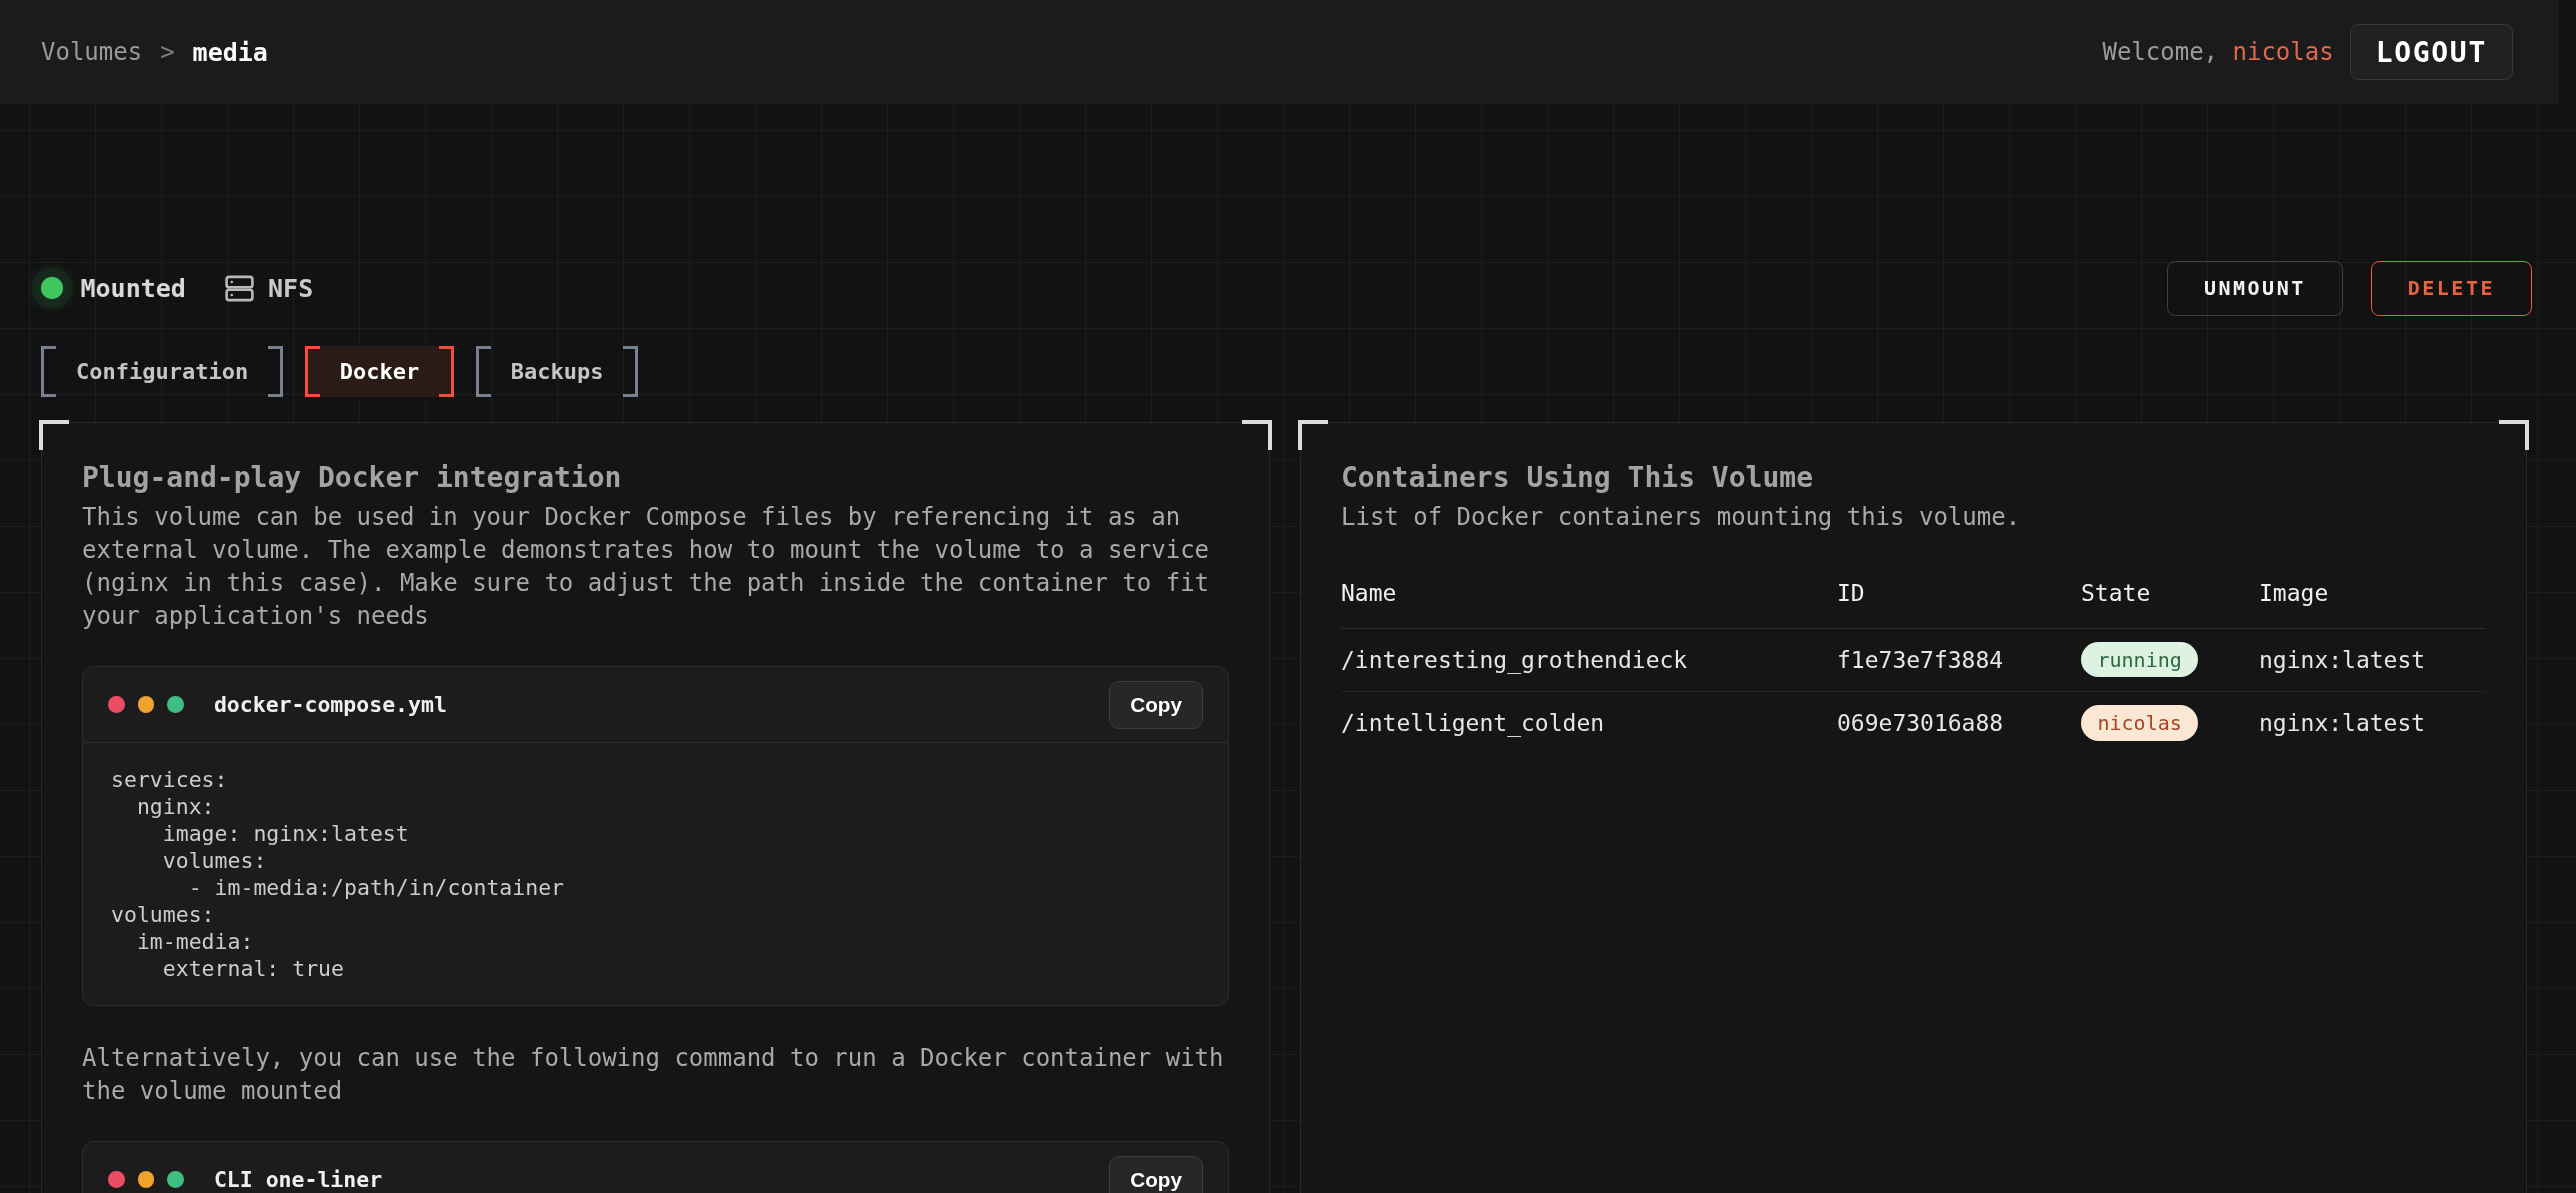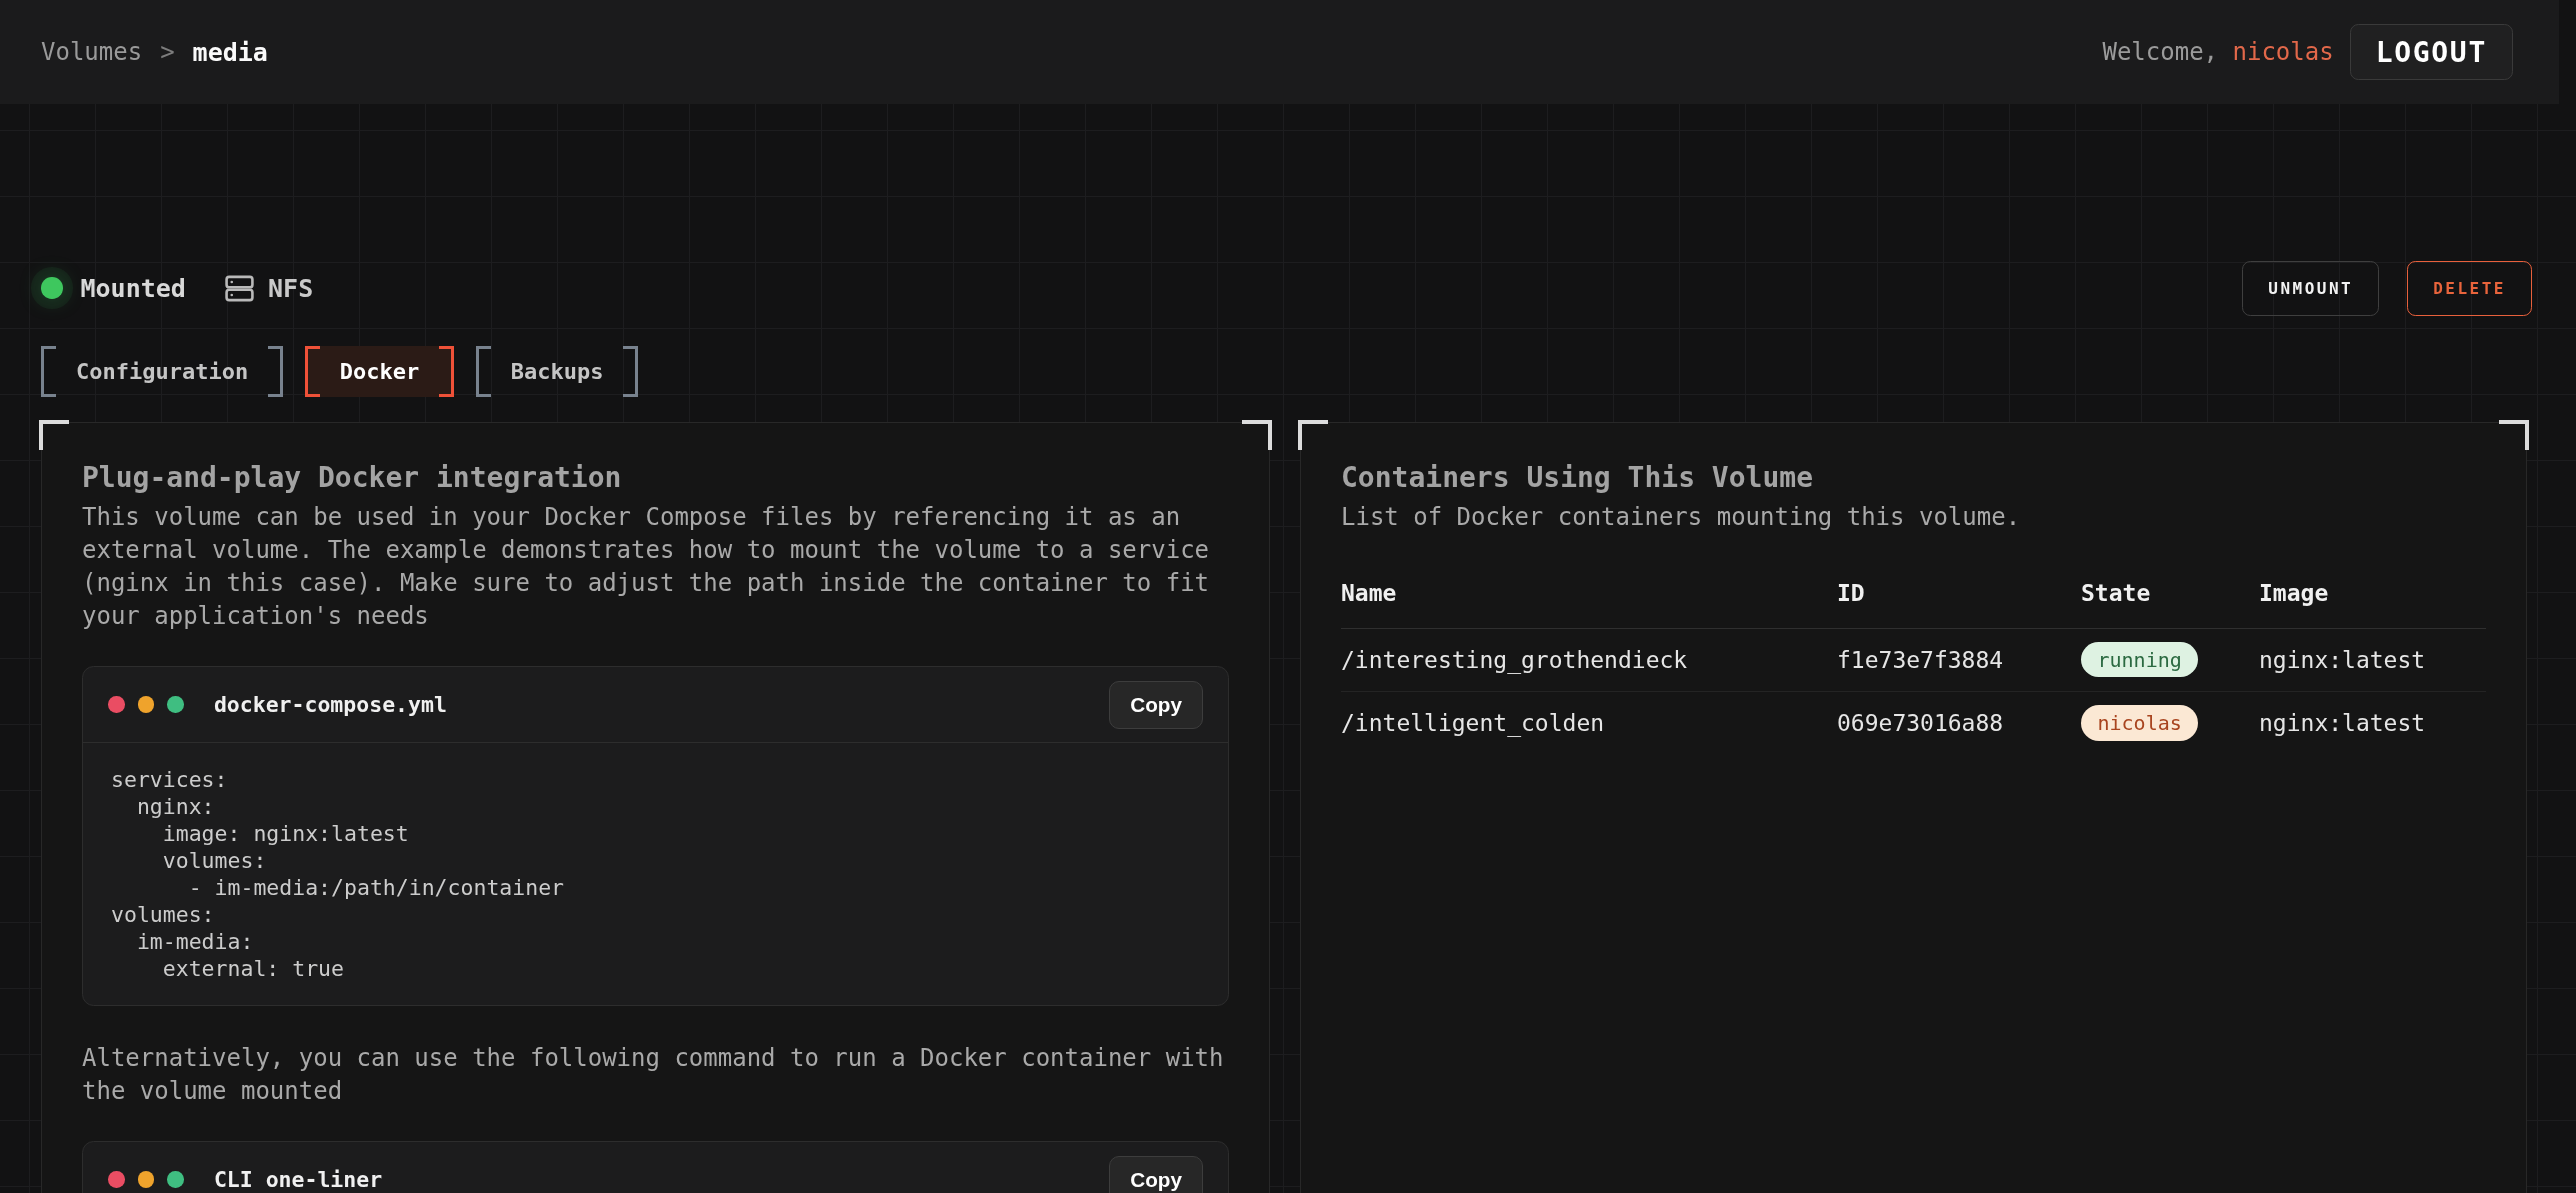--- a/index.html
+++ b/index.html
@@ -54,22 +54,22 @@
     width:21.5px; height:21.5px; border-radius:50%;
     background:#3ec75e;
     box-shadow:0 0 0 10px rgba(62,199,94,0.07), 0 0 21.5px rgba(62,199,94,0.35);
     margin-right:18px;
   }
   .mount-label { font-size:25px; font-weight:bold; color:#d9d9d9; margin-right:38px; }
   .fs-icon { width:31px; height:31px; margin-right:13.2px; display:block; }
   .fs-label { font-size:25px; font-weight:bold; color:#c9c9c9; }
   .status-actions { display:flex; align-items:center; gap:28px; }
   .action-btn {
-    height:55px; padding:0 25px; background:transparent; border-radius:8.3px;
-    font-family:inherit; font-size:16px; font-weight:bold; letter-spacing:2.5px;
+    height:55px; padding:0 36px; background:transparent; border-radius:8.3px;
+    font-family:inherit; font-size:20px; font-weight:bold; letter-spacing:2.5px;
     cursor:pointer;
   }
   .unmount-btn { border:1.7px solid #3f3f3f; color:#f2f2f2; }
   .delete-btn { border:1.7px solid #e8603c; color:#e8643c; }
 
   
   .tabs { position:absolute; top:242px; left:41px; display:flex; gap:21.5px; height:51px; }
   .tab {
     position:relative; display:flex; align-items:center;
     padding:0 35px; font-size:22px; font-weight:bold; color:#c5c5c5; cursor:pointer;
@@ -111,21 +111,21 @@
   }
   .codeblock-body { padding:23px 28px; }
   .codeblock-body pre { font-family:inherit; font-size:21.5px; line-height:27px; color:#cccccc; }
 
   
   .containers-table { margin-top:46px; }
   .table-header, .table-row {
     display:grid; grid-template-columns:496px 244px 178px 1fr; align-items:center;
   }
   .table-header {
-    font-size:23px; font-weight:bold; color:#f0f0f0;
+    font-size:23px; font-weight:normal; color:#f0f0f0;
     padding-bottom:21.5px; border-bottom:1.7px solid #2f2f2f;
   }
   .table-row { height:63px; font-size:23px; color:#e6e6e6; border-bottom:0.8px solid #242424; }
   .table-row:last-child { border-bottom:none; }
   .state-badge { display:inline-block; justify-self:start; padding:5.8px 16.5px; border-radius:826px; font-size:20px; }
   .badge-running { background:#def2e2; color:#2b6a41; }
   .badge-exited  { background:#fbe8d4; color:#a8441f; }
 </style>
 </head>
 <body>

